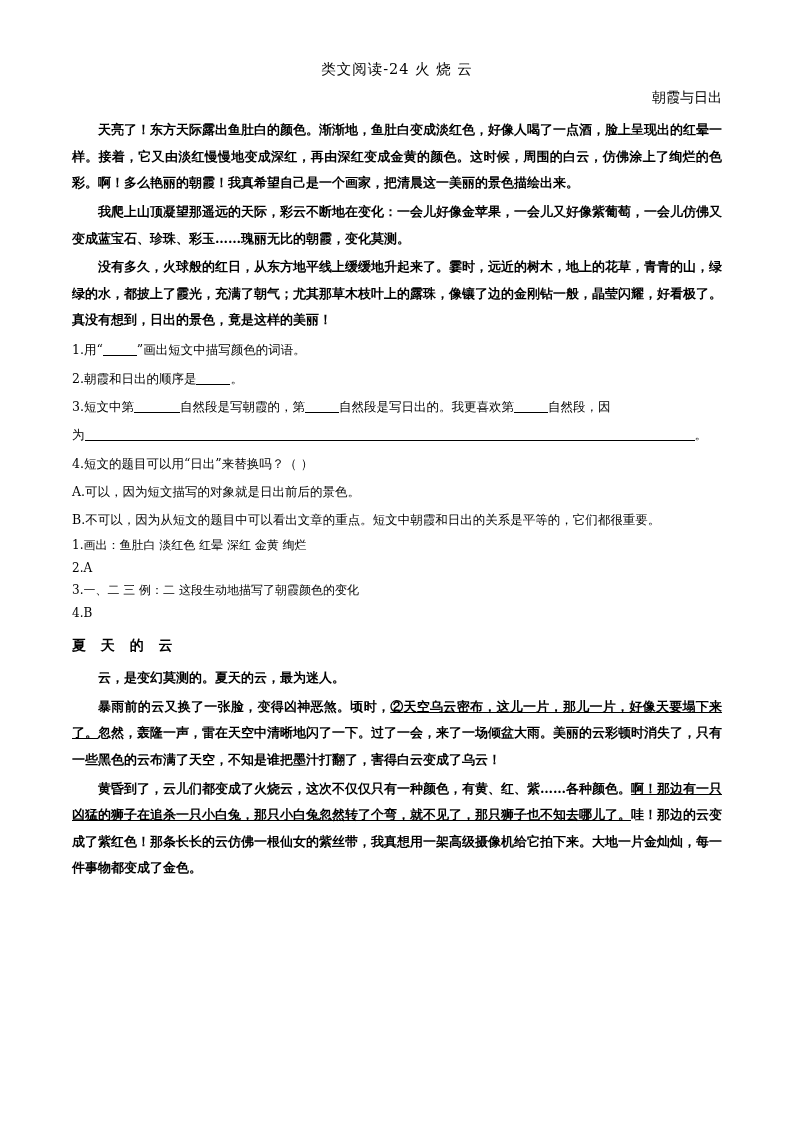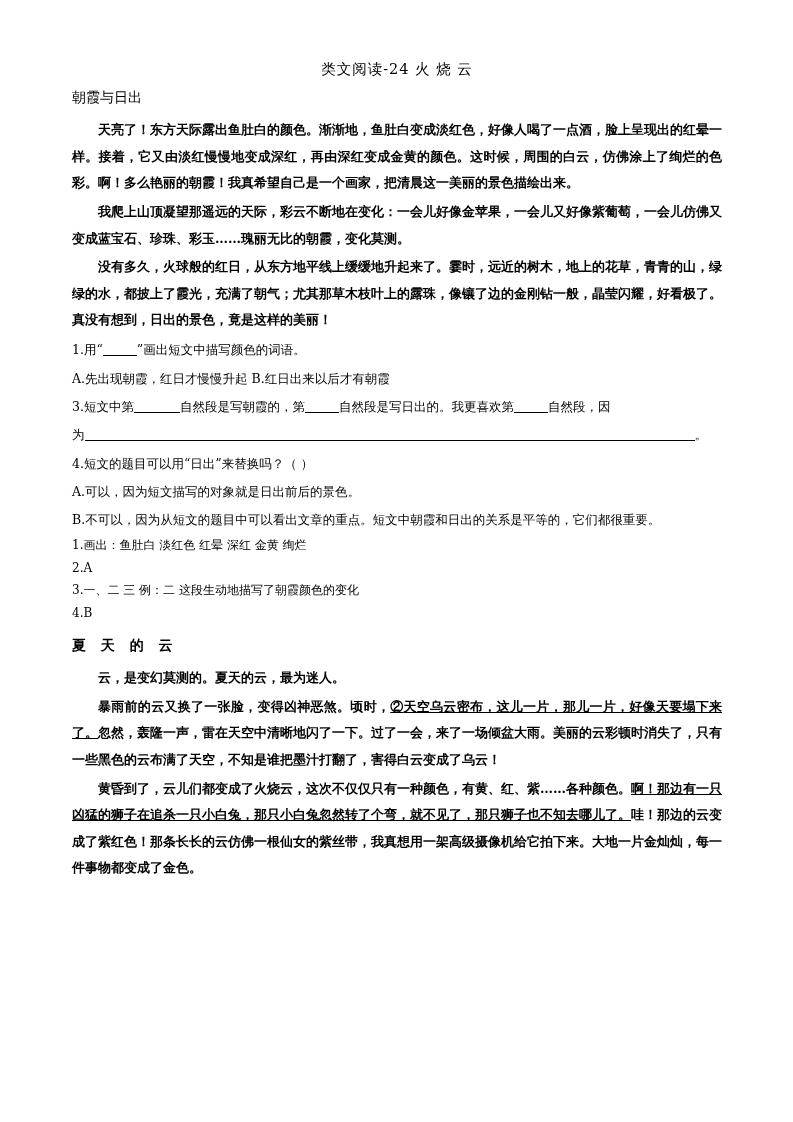--- a/index.html
+++ b/index.html
@@ -26,21 +26,21 @@
     width: 650px;
   }
   .doc-title {
     text-align: center;
     font-size: 14.5px;
     font-family: "DejaVu Serif", "Liberation Serif", serif;
     letter-spacing: 1px;
     margin-bottom: 10px;
   }
   .sec-title {
-    text-align: left;
+    text-align: right;
     font-size: 14px;
     font-family: "DejaVu Serif", "Liberation Serif", serif;
     margin: 8px 0 10px 0;
   }
   .sec-title2 {
     text-align: left;
     font-size: 14px;
     font-weight: bold;
     font-family: "DejaVu Serif", "Liberation Serif", serif;
     letter-spacing: 5px;
@@ -100,22 +100,22 @@
     <div class="doc-title">类文阅读-24 火 烧 云</div>
 
     <div class="sec-title">朝霞与日出</div>
 
     <p class="para indent">天亮了！东方天际露出鱼肚白的颜色。渐渐地，鱼肚白变成淡红色，好像人喝了一点酒，脸上呈现出的红晕一样。接着，它又由淡红慢慢地变成深红，再由深红变成金黄的颜色。这时候，周围的白云，仿佛涂上了绚烂的色彩。啊！多么艳丽的朝霞！我真希望自己是一个画家，把清晨这一美丽的景色描绘出来。</p>
     <p class="para indent">我爬上山顶凝望那遥远的天际，彩云不断地在变化：一会儿好像金苹果，一会儿又好像紫葡萄，一会儿仿佛又变成蓝宝石、珍珠、彩玉……瑰丽无比的朝霞，变化莫测。</p>
     <p class="para indent">没有多久，火球般的红日，从东方地平线上缓缓地升起来了。霎时，远近的树木，地上的花草，青青的山，绿绿的水，都披上了霞光，充满了朝气；尤其那草木枝叶上的露珠，像镶了边的金刚钻一般，晶莹闪耀，好看极了。真没有想到，日出的景色，竟是这样的美丽！</p>
 
     <p class="q"><span>1.用“</span><span class="blank-s"></span><span>”画出短文中描写颜色的词语。</span></p>
 
+    <p class="q"><span>2.朝霞和日出的顺序是</span><span class="blank-s"></span><span>。</span></p>
 
-    <p class="q">A.先出现朝霞，红日才慢慢升起  B.红日出来以后才有朝霞</p>
 
     <p class="q"><span>3.短文中第</span><span class="blank-m"></span><span>自然段是写朝霞的，第</span><span class="blank-s"></span><span>自然段是写日出的。我更喜欢第</span><span class="blank-s"></span><span>自然段，因</span></p>
     <p class="q"><span>为</span><span class="blank-xl"></span><span>。</span></p>
 
     <p class="q">4.短文的题目可以用“日出”来替换吗？（        ）</p>
     <p class="q">A.可以，因为短文描写的对象就是日出前后的景色。</p>
     <p class="q">B.不可以，因为从短文的题目中可以看出文章的重点。短文中朝霞和日出的关系是平等的，它们都很重要。</p>
 
     <p class="ans">1.画出：鱼肚白  淡红色 红晕 深红   金黄 绚烂</p>
     <p class="ans">2.A</p>

